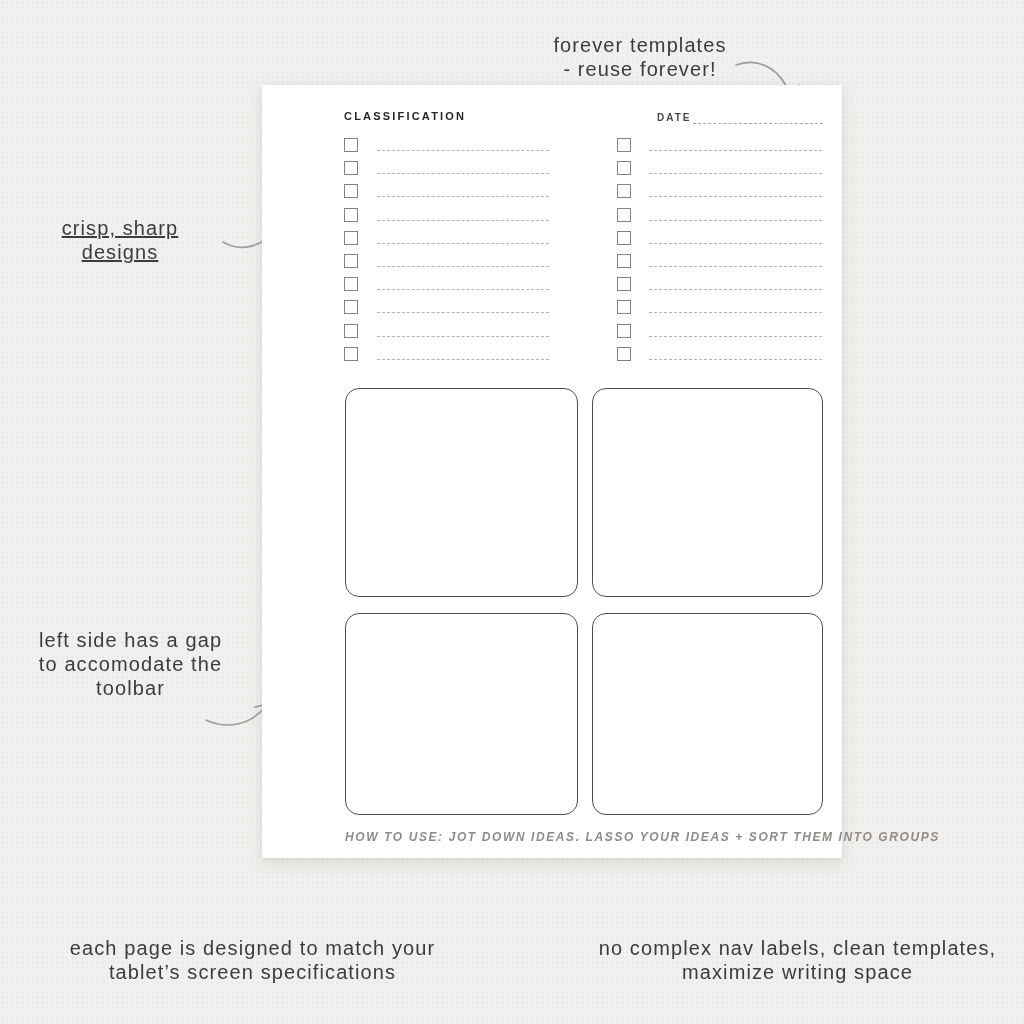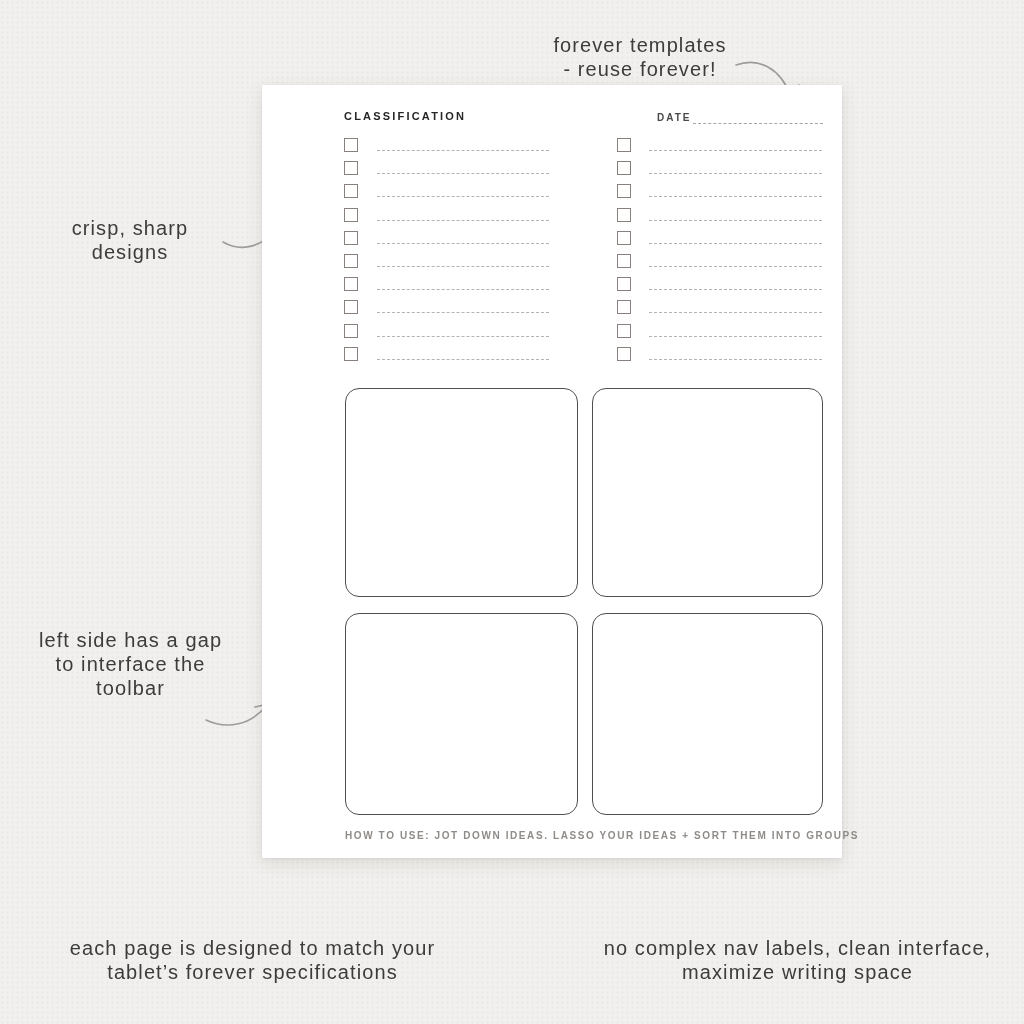--- a/index.html
+++ b/index.html
@@ -22,21 +22,21 @@
   .annotation {
     position: absolute;
     color: #3c3c3c;
     font-size: 20px;
     line-height: 24px;
     letter-spacing: 1.1px;
     text-align: center;
     white-space: pre-line;
   }
   .a-top-right   { left: 520px; top: 33px;  width: 240px; }
-  .a-mid-left    { left: 30px;  top: 216px; width: 200px; }
+  .a-mid-left    { left: 20px;  top: 216px; width: 200px; text-decoration: underline; }
   .a-bottom-left { left: 18px;  top: 628px; width: 225px; }
   .a-foot-left   { left: 35px;  top: 936px; width: 435px; }
   .a-foot-right  { left: 575px; top: 936px; width: 445px; }
 
   .arrow { position: absolute; }
   .arrow path {
     fill: none;
     stroke: #9c9c9c;
     stroke-width: 1.6;
     stroke-linecap: round;
@@ -114,25 +114,26 @@
     border: 1.5px solid #4f4f4f;
     border-radius: 14px;
     background: #fff;
   }
 
   .page-footer {
     position: absolute;
     left: 83px; top: 745px;
     width: 478px;
     text-align: right;
-    font-size: 10px;
+    font-size: 12px;
     font-weight: 600;
     letter-spacing: 1.6px;
     color: #8f8b88;
     white-space: nowrap;
+    font-style: italic;
   }
 </style>
 </head>
 <body>
 
 <div class="canvas">
 
   <div class="annotation a-top-right">forever templates
 - reuse forever!</div>
 
@@ -143,32 +144,32 @@
 
   <div class="annotation a-mid-left">crisp, sharp
 designs</div>
 
   <svg class="arrow arrow-mid-left" width="64" height="36" viewBox="0 0 64 36">
     <path d="M3 20 C20 30 40 26 58 7"></path>
     <path d="M46 9 L59 6 L54 20"></path>
   </svg>
 
   <div class="annotation a-bottom-left">left side has a gap
-to interface the
+to accomodate the
 toolbar</div>
 
   <svg class="arrow arrow-bottom-left" width="72" height="36" viewBox="0 0 72 36">
     <path d="M3 22 C24 32 48 27 64 7"></path>
     <path d="M52 9 L65 6 L60 20"></path>
   </svg>
 
   <div class="annotation a-foot-left">each page is designed to match your
-tablet’s forever specifications</div>
-
-  <div class="annotation a-foot-right">no complex nav labels, clean interface,
+tablet’s screen specifications</div>
+
+  <div class="annotation a-foot-right">no complex nav labels, clean templates,
 maximize writing space</div>
 
   <div class="page">
 
     <div class="classification">CLASSIFICATION</div>
 
     <span class="date-label">DATE</span>
     <span class="date-line"></span>
 
     <div class="checklist col-left">

